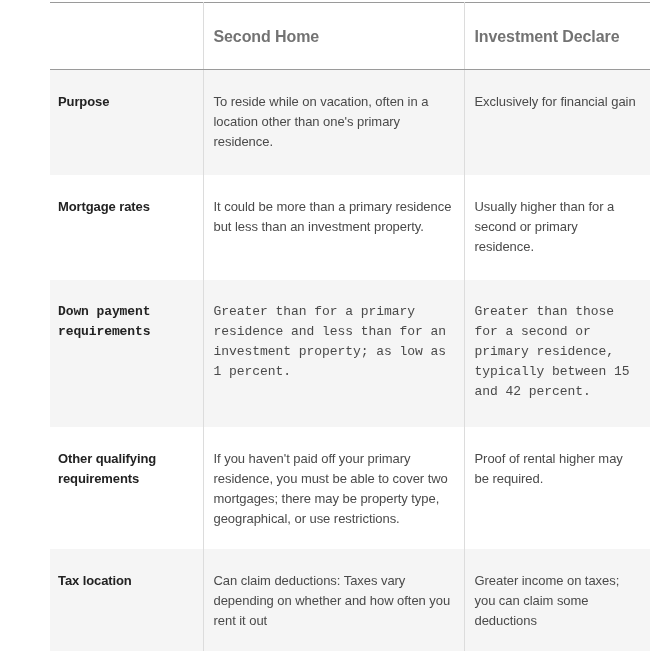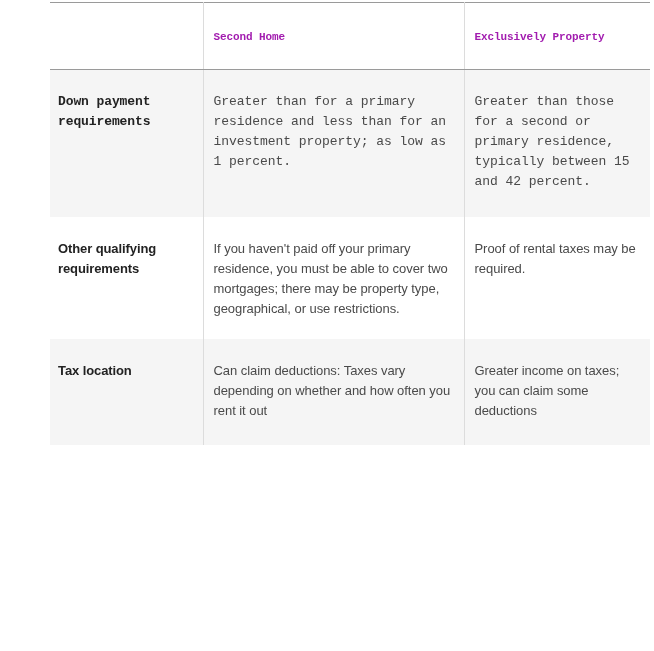--- a/index.html
+++ b/index.html
@@ -53,27 +53,26 @@
   
   thead tr {
     background: #ffffff;
   }
   thead th {
     height: 66px;
     border-bottom: 1px solid #9a9a9a;
   }
   .head-inner {
     padding: 26px 14px 0 10px;
-    font-size: 11px;
+    font-size: 16px;
     font-weight: bold;
-    color: #a21caf;
+    color: #737373;
     letter-spacing: -0.1px;
     line-height: 16px;
     white-space: nowrap;
-    font-family: Liberation Mono, monospace;
   }
   thead th.col-label .head-inner { visibility: hidden; }
 
   
   tbody tr.shaded { background: #f5f5f5; }
   tbody tr.plain  { background: #ffffff; }
 
   .cell-inner {
     padding: 22px 16px 20px 10px;
     font-size: 13px;
@@ -114,28 +113,50 @@
 
     <thead>
       <tr>
         <th class="col-label">
           <div class="head-inner"></div>
         </th>
         <th class="col-second">
           <div class="head-inner">Second Home</div>
         </th>
         <th class="col-invest">
-          <div class="head-inner">Exclusively Property</div>
+          <div class="head-inner">Investment Declare</div>
         </th>
       </tr>
     </thead>
 
     <tbody>
 
+      <tr class="shaded r0">
+        <td>
+          <div class="cell-inner label">Purpose</div>
+        </td>
+        <td>
+          <div class="cell-inner second">To reside while on vacation, often in a location other than one's primary residence.</div>
+        </td>
+        <td>
+          <div class="cell-inner invest">Exclusively for financial gain</div>
+        </td>
+      </tr>
 
+      <tr class="plain r1">
+        <td>
+          <div class="cell-inner label">Mortgage rates</div>
+        </td>
+        <td>
+          <div class="cell-inner second">It could be more than a primary residence but less than an investment property.</div>
+        </td>
+        <td>
+          <div class="cell-inner invest">Usually higher than for a second or primary residence.</div>
+        </td>
+      </tr>
 
       <tr class="shaded r2">
         <td>
           <div class="cell-inner label">Down payment requirements</div>
         </td>
         <td>
           <div class="cell-inner second">Greater than for a primary residence and less than for an investment property; as low as 1 percent.</div>
         </td>
         <td>
           <div class="cell-inner invest">Greater than those for a second or primary residence, typically between 15 and 42 percent.</div>
@@ -143,21 +164,21 @@
       </tr>
 
       <tr class="plain r3">
         <td>
           <div class="cell-inner label">Other qualifying requirements</div>
         </td>
         <td>
           <div class="cell-inner second">If you haven't paid off your primary residence, you must be able to cover two mortgages; there may be property type, geographical, or use restrictions.</div>
         </td>
         <td>
-          <div class="cell-inner invest">Proof of rental taxes may be required.</div>
+          <div class="cell-inner invest">Proof of rental higher may be required.</div>
         </td>
       </tr>
 
       <tr class="shaded r4">
         <td>
           <div class="cell-inner label">Tax location</div>
         </td>
         <td>
           <div class="cell-inner second">Can claim deductions: Taxes vary depending on whether and how often you rent it out</div>
         </td>

